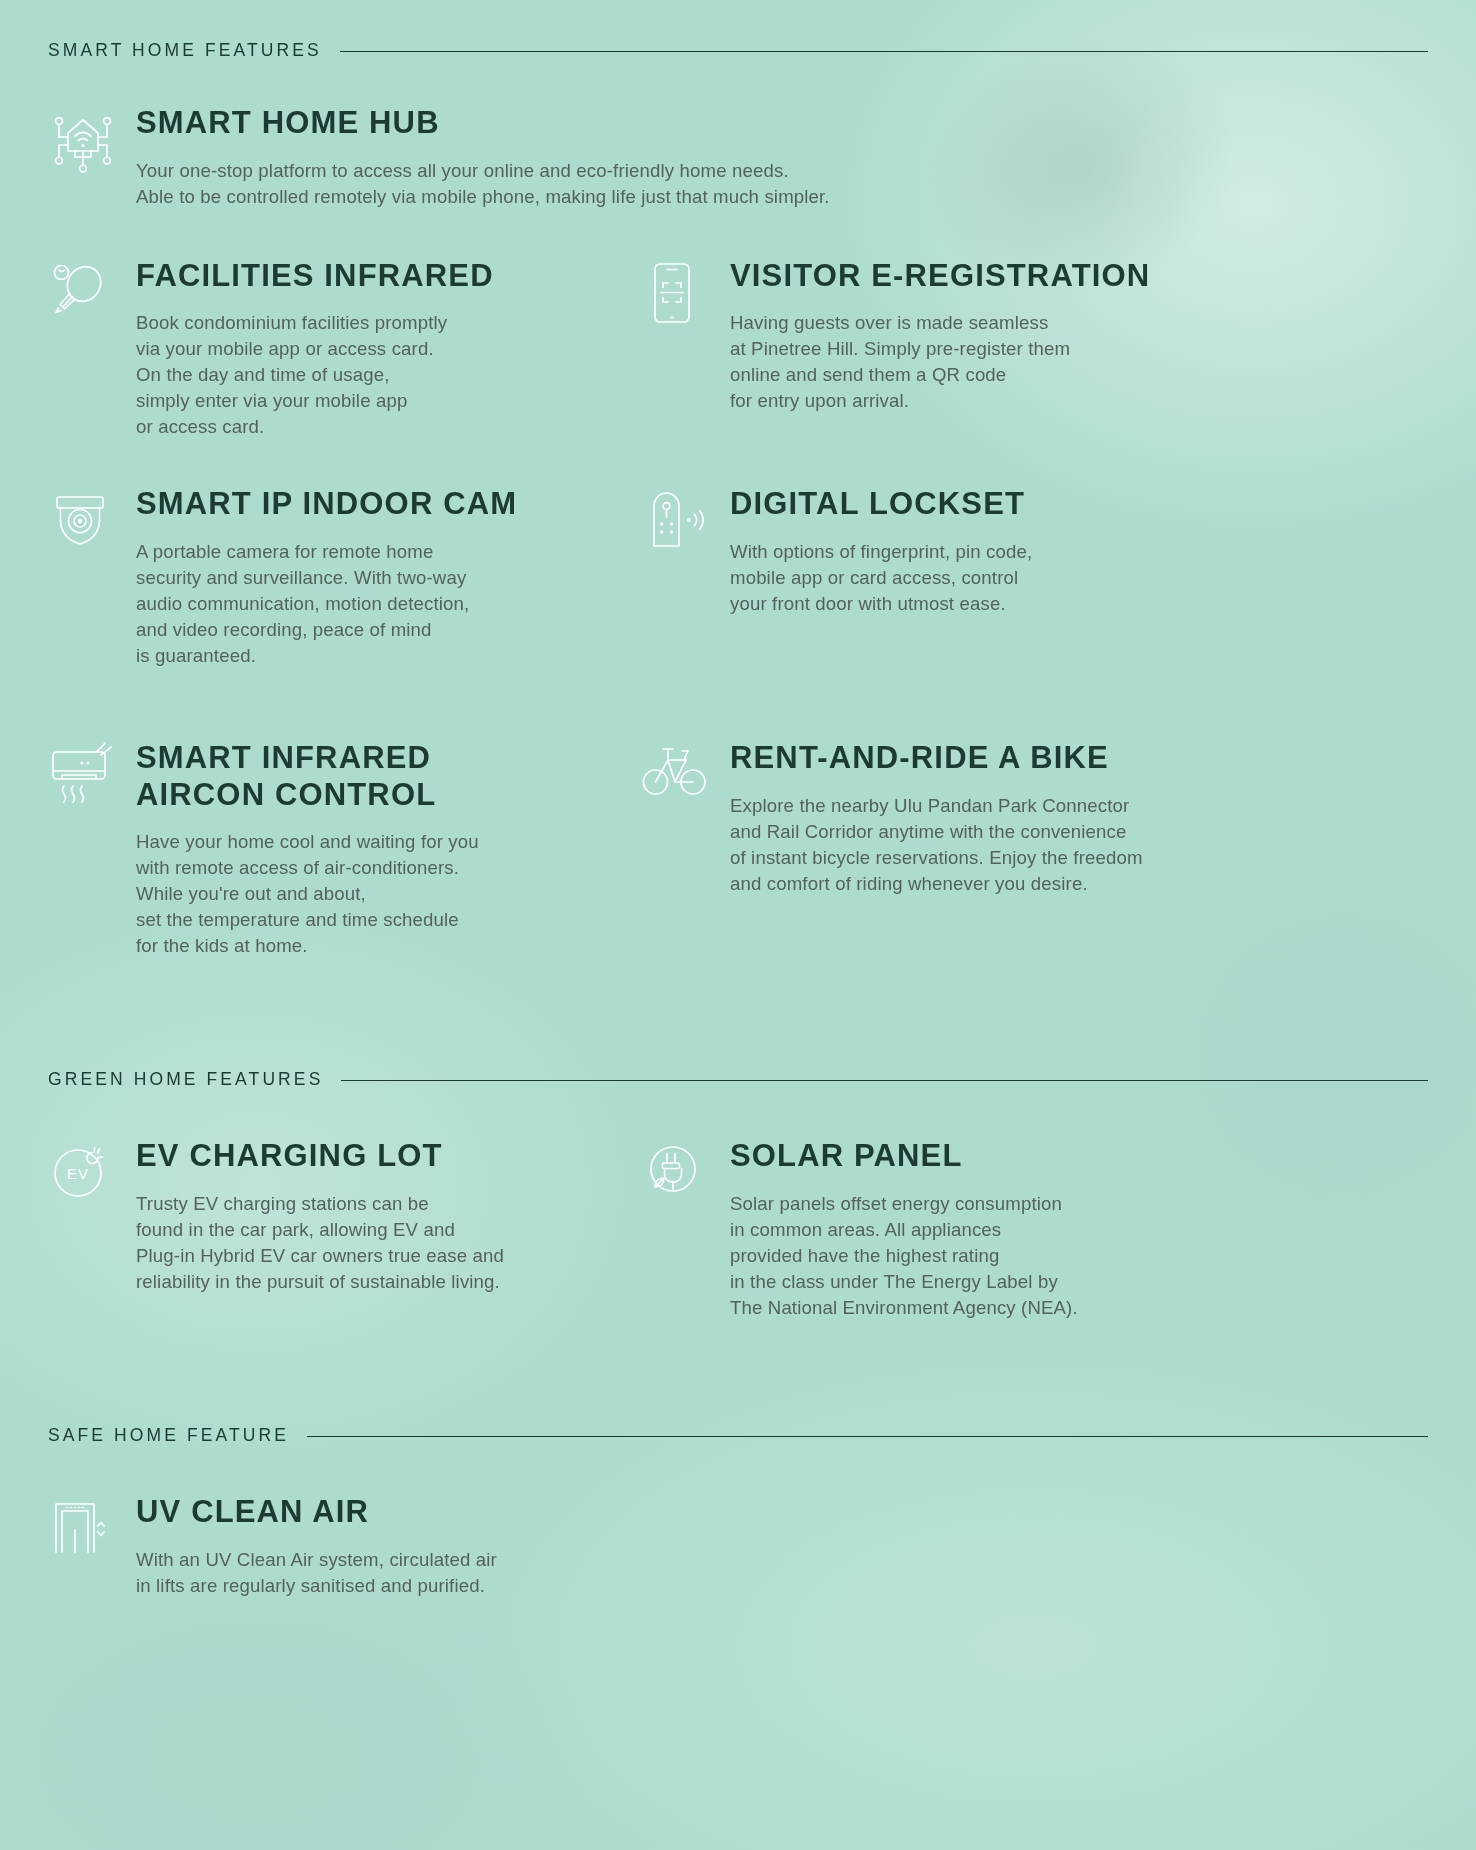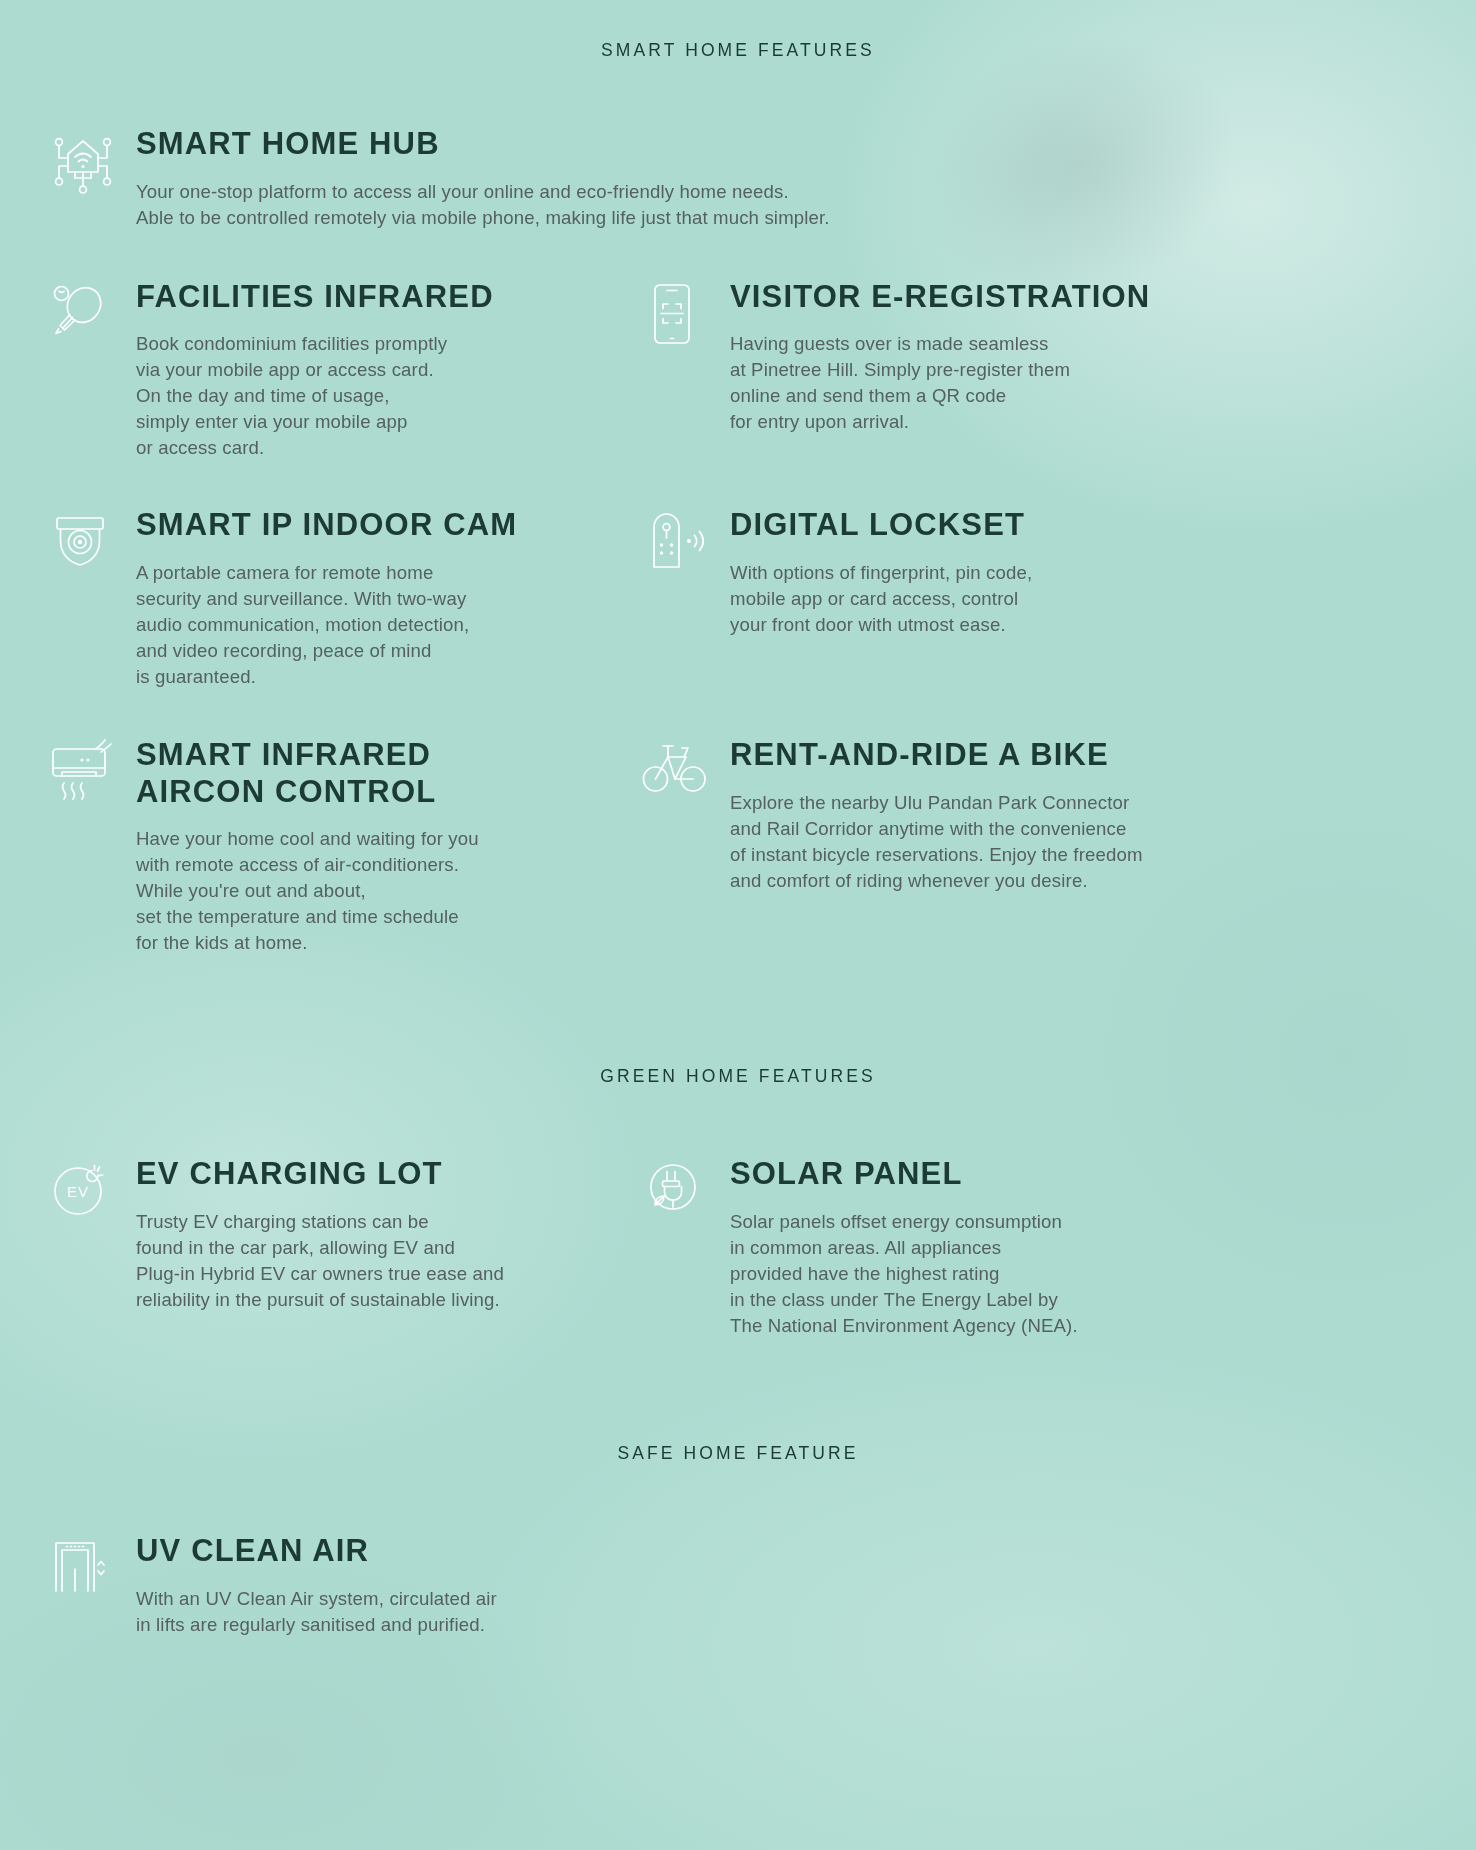--- a/index.html
+++ b/index.html
@@ -46,21 +46,20 @@
     padding: 0 48px;
     z-index: 2;
   }
 
   
   .section-head {
     display: flex;
     align-items: center;
     gap: 18px;
     color: #17352f;
-    flex-direction: column;
   }
   .section-head .label {
     font-size: 17.5px;
     letter-spacing: 3.1px;
     font-weight: 400;
     white-space: nowrap;
     color: #1b3a34;
   }
   .section-head .rule {
     flex: 1 1 auto;
@@ -112,21 +111,21 @@
   .ico { stroke: #ffffff; stroke-width: 1.7; fill: none;
          stroke-linecap: round; stroke-linejoin: round; }
   .ico-f { fill: #ffffff; stroke: none; }
   .ico-text { fill: #ffffff; font-family: "Liberation Sans", sans-serif;
               font-size: 15px; letter-spacing: 1px; }
 
   
   .sp-hub   { margin-top: 44px; }
   .sp-row   { margin-top: 48px; }
   .sp-row2  { margin-top: 46px; }
-  .sp-row3  { margin-top: 47px; }
+  .sp-row3  { margin-top: 71px; }
   .sp-sec2  { margin-top: 110px; }
   .sp-grid2 { margin-top: 48px; }
   .sp-sec3  { margin-top: 104px; }
   .sp-grid3 { margin-top: 48px; }
   .top-pad  { padding-top: 40px; }
   .bike-nudge { margin-top: 0px; }
 </style>
 </head>
 <body>
 

